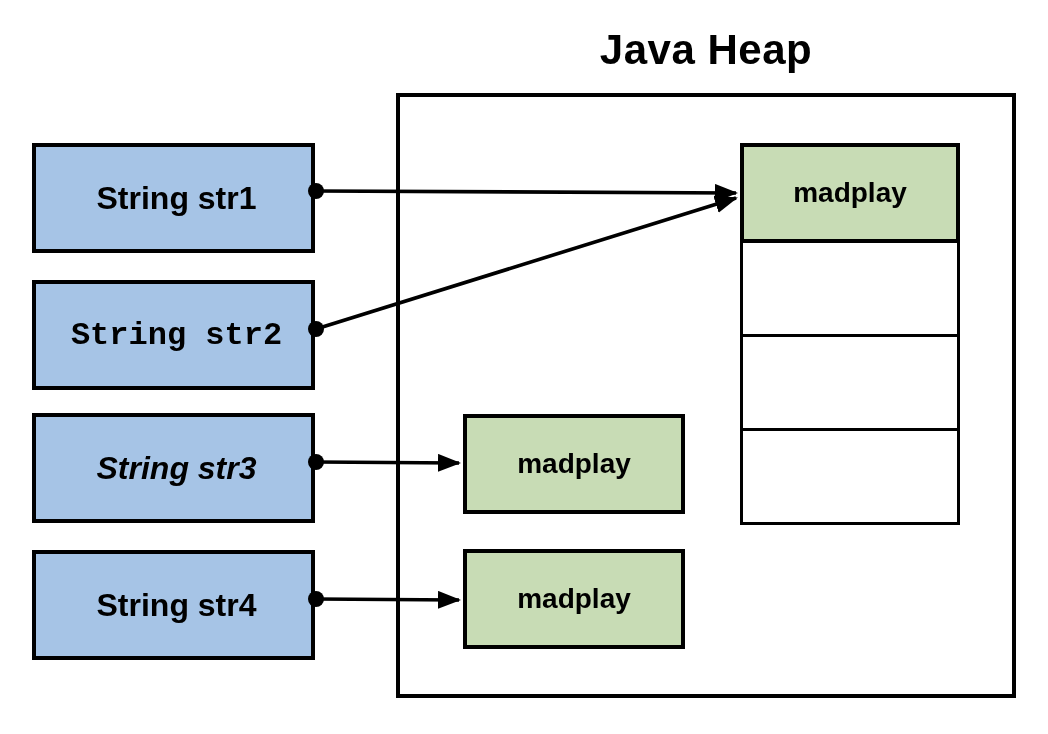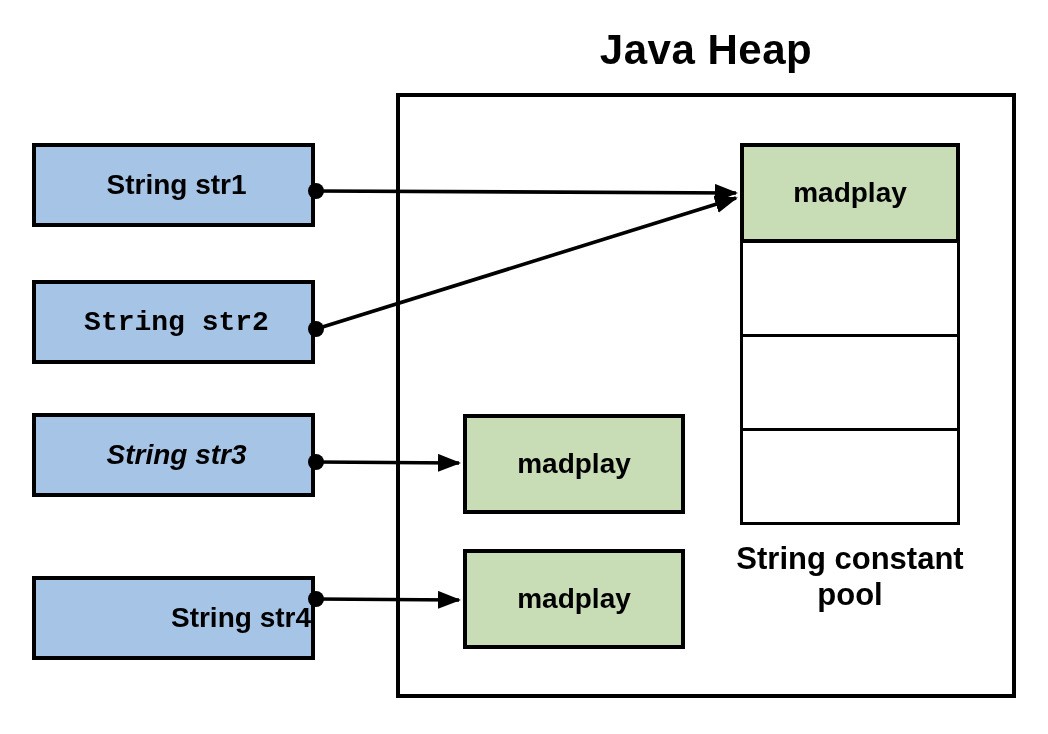--- a/index.html
+++ b/index.html
@@ -39,34 +39,34 @@
     width: 620px;
     height: 605px;
     border: 4px solid var(--line-black);
     background: transparent;
   }
 
   .ref-box {
     position: absolute;
     left: 32px;
     width: 283px;
-    height: 84px;
+    height: 110px;
     background: var(--box-blue);
     border: 4px solid var(--line-black);
     display: flex;
     align-items: center;
     justify-content: center;
-    font-size: 28px;
+    font-size: 32px;
     font-weight: bold;
     padding-left: 6px;
   }
   .ref-box.r1 { top: 143px; }
   .ref-box.r2 { top: 280px; font-family: Liberation Mono, monospace; }
   .ref-box.r3 { top: 413px; font-style: italic; }
-  .ref-box.r4 { top: 576px; justify-content: flex-end; }
+  .ref-box.r4 { top: 550px; }
 
   .heap-obj {
     position: absolute;
     left: 463px;
     width: 222px;
     height: 100px;
     background: var(--box-green);
     border: 4px solid var(--line-black);
     display: flex;
     align-items: center;
@@ -150,21 +150,20 @@
 
   <div class="pool">
     <div class="pool-cell highlight">
       <span>madplay</span>
     </div>
     <div class="pool-cell"></div>
     <div class="pool-cell"></div>
     <div class="pool-cell"></div>
   </div>
 
-  <div class="pool-label">String constant pool</div>
 
   <svg class="arrows-overlay" viewBox="0 0 1048 734" xmlns="http://www.w3.org/2000/svg">
     <defs>
       <marker id="arrowhead" markerUnits="userSpaceOnUse" markerWidth="24" markerHeight="18" refX="21" refY="9" orient="auto">
         <path d="M0,0 L23,9 L0,18 Z" fill="#000000"></path>
       </marker>
     </defs>
 
     <circle class="arrow-dot" cx="316" cy="191" r="8"></circle>
     <line class="arrow-line" x1="316" y1="191" x2="736" y2="193" marker-end="url(#arrowhead)"></line>

